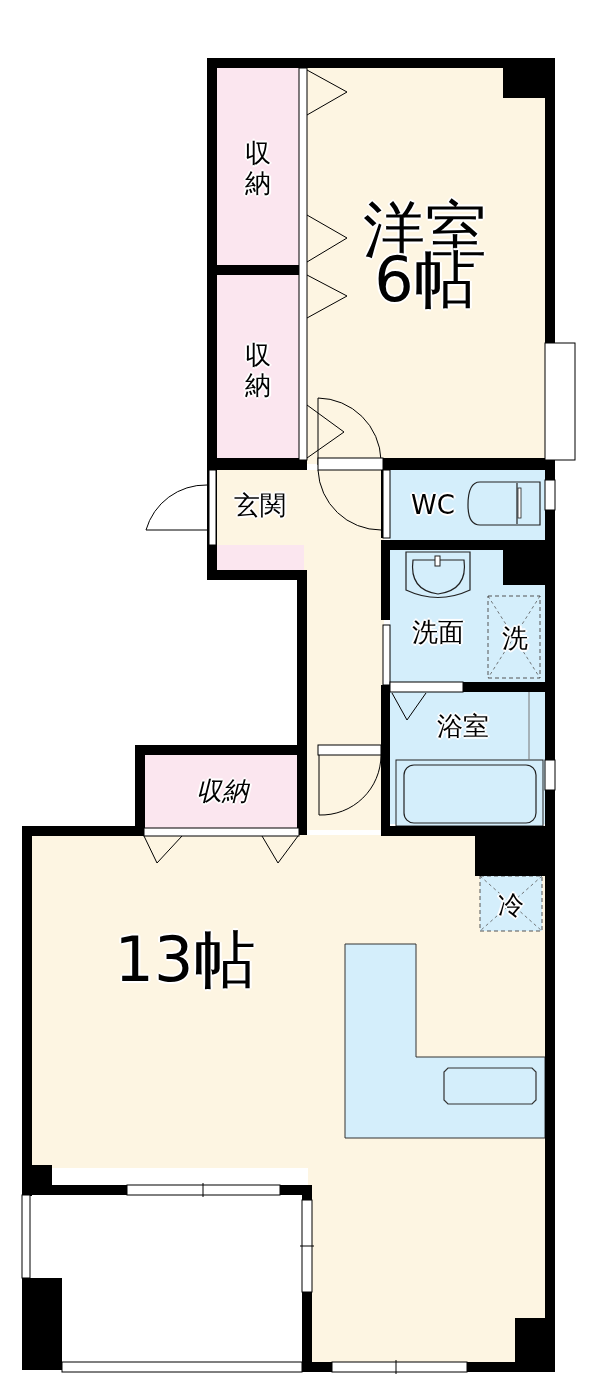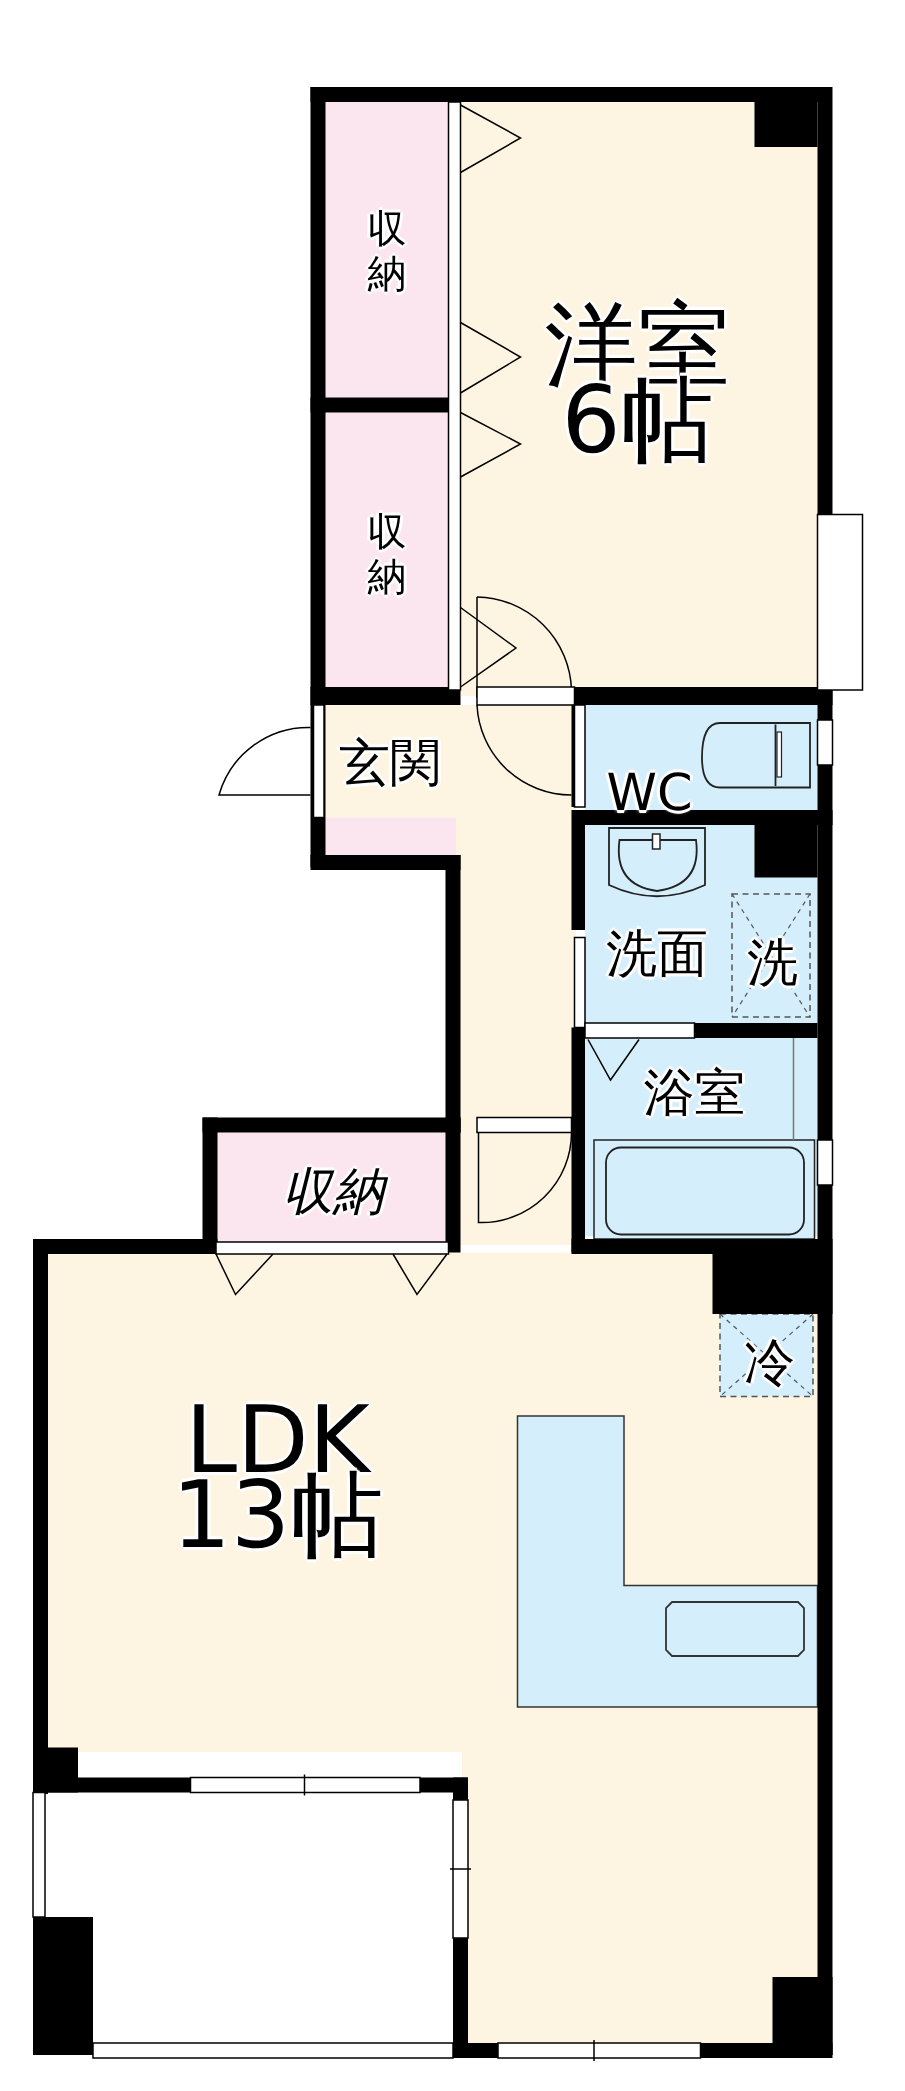--- a/index.html
+++ b/index.html
@@ -1,21 +1,21 @@
 <!DOCTYPE html>
 <html><head>
 <meta charset="utf-8">
 <style>
   html,body{margin:0;padding:0;background:#ffffff;}
   body{width:603px;height:1394px;position:relative;overflow:hidden;font-family:"DejaVu Sans","Liberation Sans",sans-serif;}
   svg{position:absolute;left:0;top:0;}
   .lbl{position:absolute;color:#000;text-align:center;white-space:nowrap;line-height:1;
        text-shadow:0 0 3px #fff,0 0 3px #fff,0 0 3px #fff,2px 0 0 #fff,-2px 0 0 #fff,0 2px 0 #fff,0 -2px 0 #fff;}
   .big{font-size:62px;line-height:50px;}
-  .mid{font-size:34px;}
+  .mid{font-size:26px;}
   .vert{font-size:26px;line-height:30px;width:30px;}
 </style>
 </head>
 <body>
 
 <svg width="603" height="1394" viewBox="0 0 603 1394">
 
   <rect x="307" y="68" width="243" height="396" fill="#fdf5e2"></rect>
   <rect x="216" y="68" width="85" height="197" fill="#fbe6ef"></rect>
   <rect x="216" y="275" width="85" height="187" fill="#fbe6ef"></rect>
@@ -153,23 +153,22 @@
 <div class="lbl vert" style="left:243px;top:138px;">
   <div>収</div>
   <div>納</div>
 </div>
 <div class="lbl vert" style="left:243px;top:340px;">
   <div>収</div>
   <div>納</div>
 </div>
 
 <div class="lbl mid" style="left:224px;top:492px;width:72px;">玄関</div>
-<div class="lbl mid" style="left:402px;top:492px;width:62px;margin-top:20px;">WC</div>
+<div class="lbl mid" style="left:402px;top:492px;width:62px;">WC</div>
 <div class="lbl mid" style="left:403px;top:619px;width:70px;">洗面</div>
 <div class="lbl mid" style="left:498px;top:625px;width:34px;">洗</div>
 <div class="lbl mid" style="left:428px;top:715px;width:70px;font-family:Liberation Mono, monospace;">浴室</div>
 <div class="lbl mid" style="left:186px;top:778px;width:72px;font-style:italic;">収納</div>
 <div class="lbl mid" style="left:496px;top:892px;width:30px;">冷</div>
 
 <div class="lbl big" style="left:110px;top:935px;width:150px;">
-  <div>LDK</div>
   <div>13帖</div>
 </div>
 
 </body></html>

